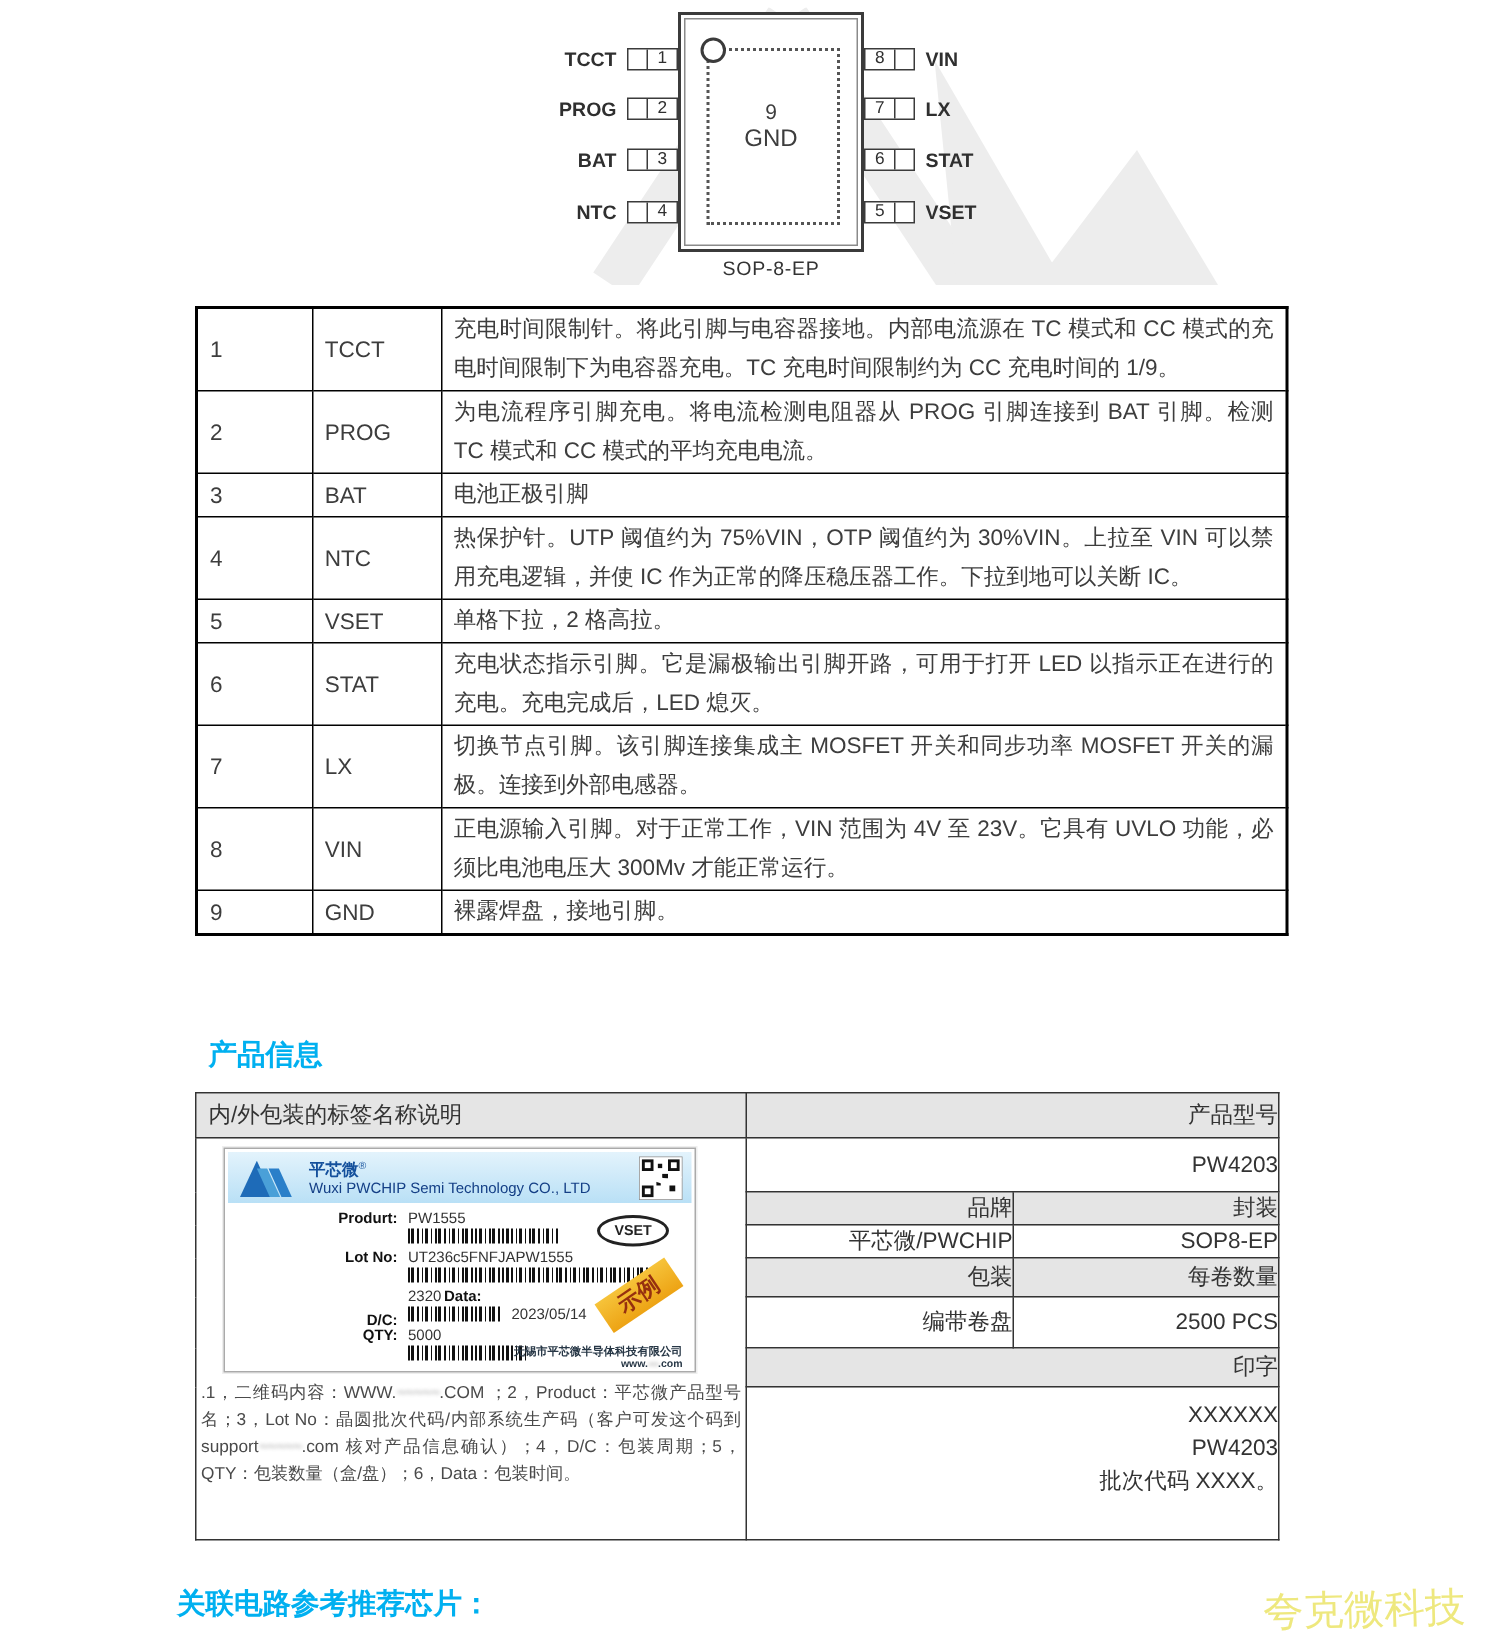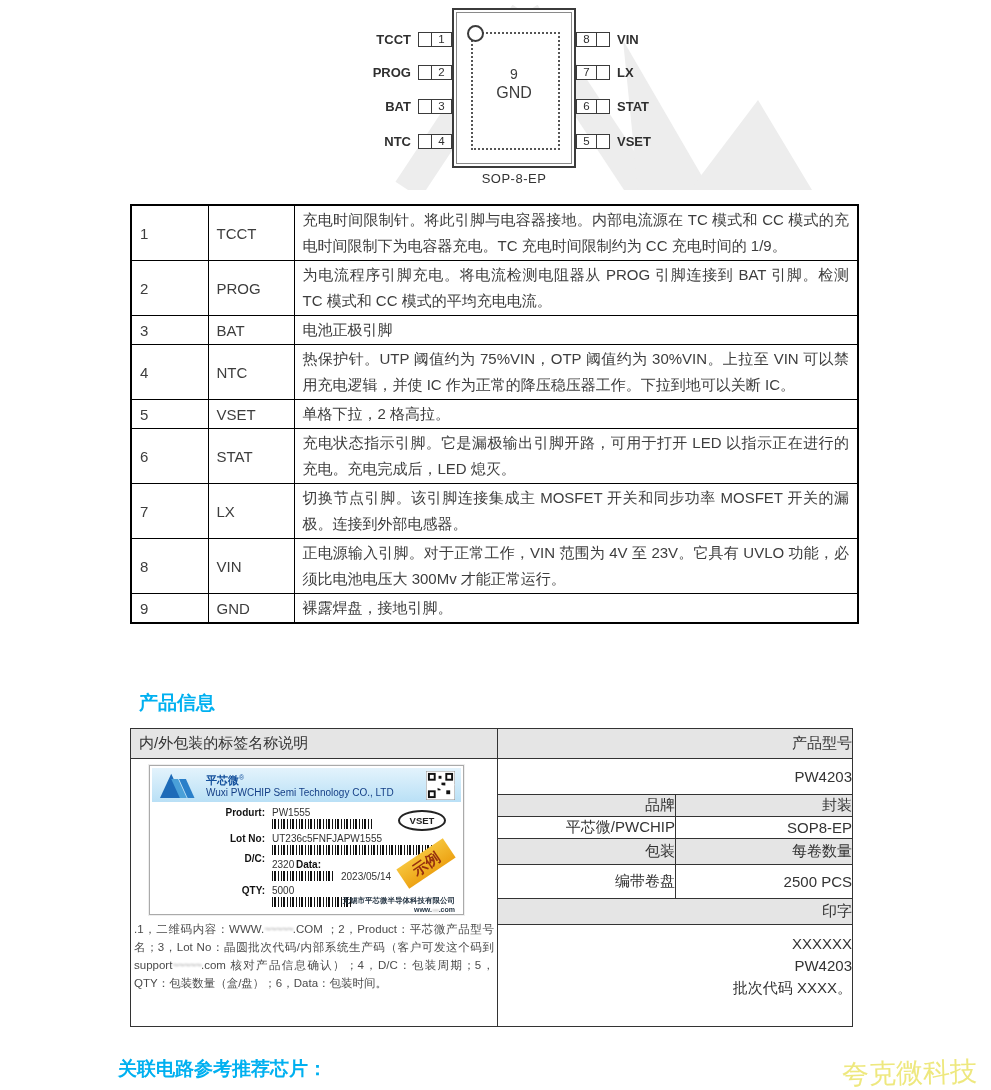--- a/index.html
+++ b/index.html
@@ -280,21 +280,21 @@
           </div>
 
           <span class="fld-label" style="top:41px">Produrt:</span>
           <span class="fld-value" style="top:41px">PW1555</span>
           <span class="bc" style="top:53px; width:100px"></span>
 
           <span class="fld-label" style="top:67px">Lot No:</span>
           <span class="fld-value" style="top:67px">UT236c5FNFJAPW1555</span>
           <span class="bc" style="top:79px; width:168px"></span>
 
-          <span class="fld-label" style="top:87px">D/C:</span>
+          <span class="fld-label" style="top:109px">D/C:</span>
           <span class="fld-value" style="top:93px">2320</span>
           <span class="bc" style="top:105px; width:62px"></span>
           <span class="fld-label" style="left:130px; top:93px; width:60px; text-align:left">Data:</span>
           <span class="fld-value" style="left:190px; top:105px; left:191px">2023/05/14</span>
 
           <span class="fld-label" style="top:119px">QTY:</span>
           <span class="fld-value" style="top:119px">5000</span>
           <span class="bc" style="top:131px; width:80px"></span>
 
           <span class="rohs">VSET</span>

